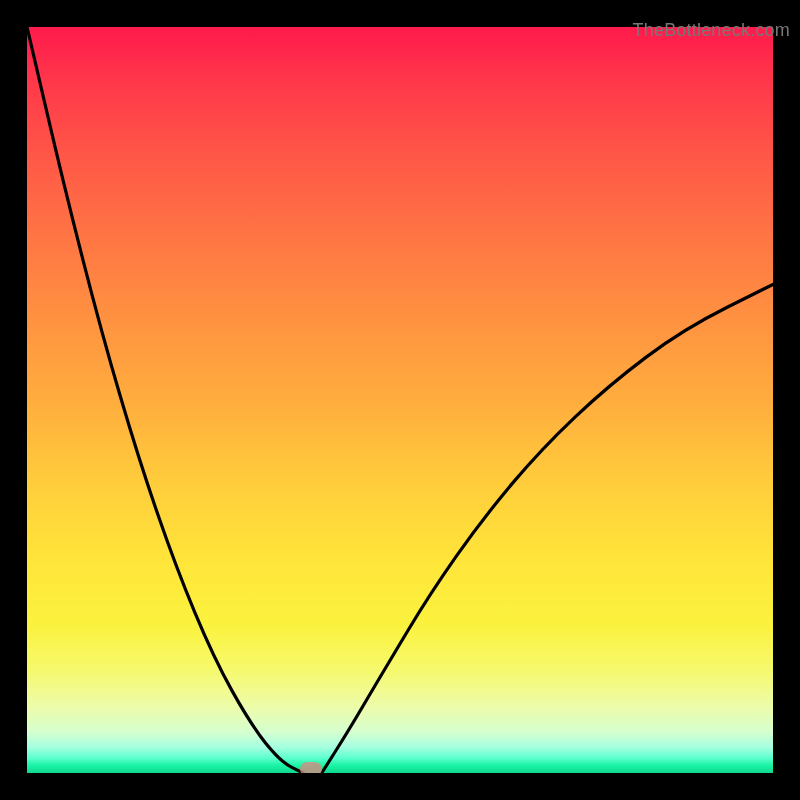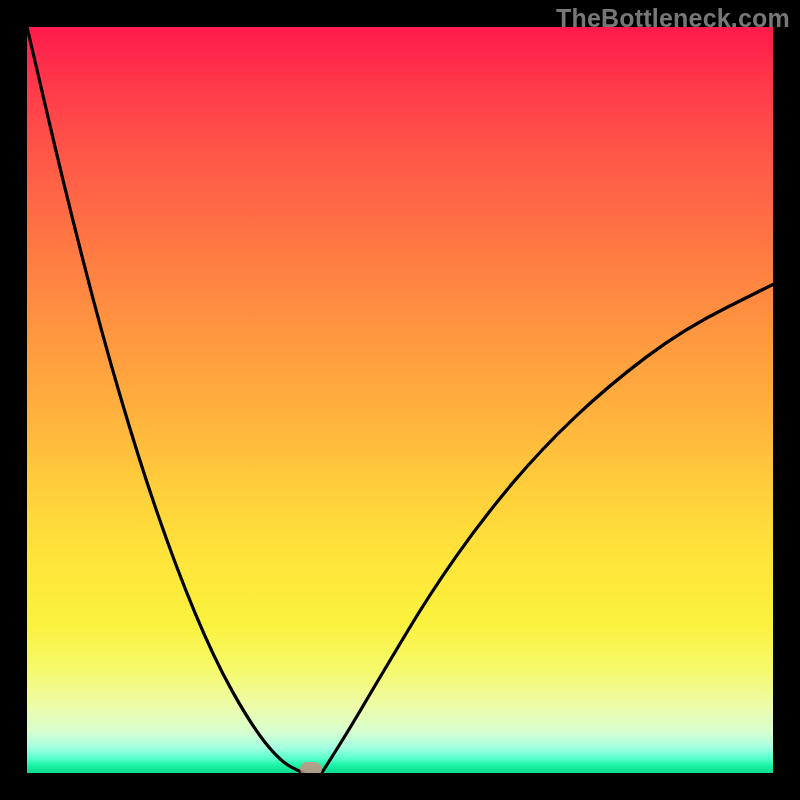--- a/index.html
+++ b/index.html
@@ -45,25 +45,25 @@
       #edfca8 91%,
       #d6ffd0 94.5%,
       #a6ffe0 96.5%,
       #5cffce 98%,
       #19f3a4 99%,
       #0fd98f 100%
     );
   }
   .watermark {
     position: absolute;
-    top: 4px;
+    top: 20px;
     right: 10px;
     color: #777;
-    font-size: 25px;
-    font-weight: 700;
+    font-size: 18px;
+    font-weight: 400;
     letter-spacing: 0.2px;
     user-select: none;
   }
   svg.curve {
     position: absolute;
     inset: 0;
     width: 746px;
     height: 746px;
   }
   .marker {

